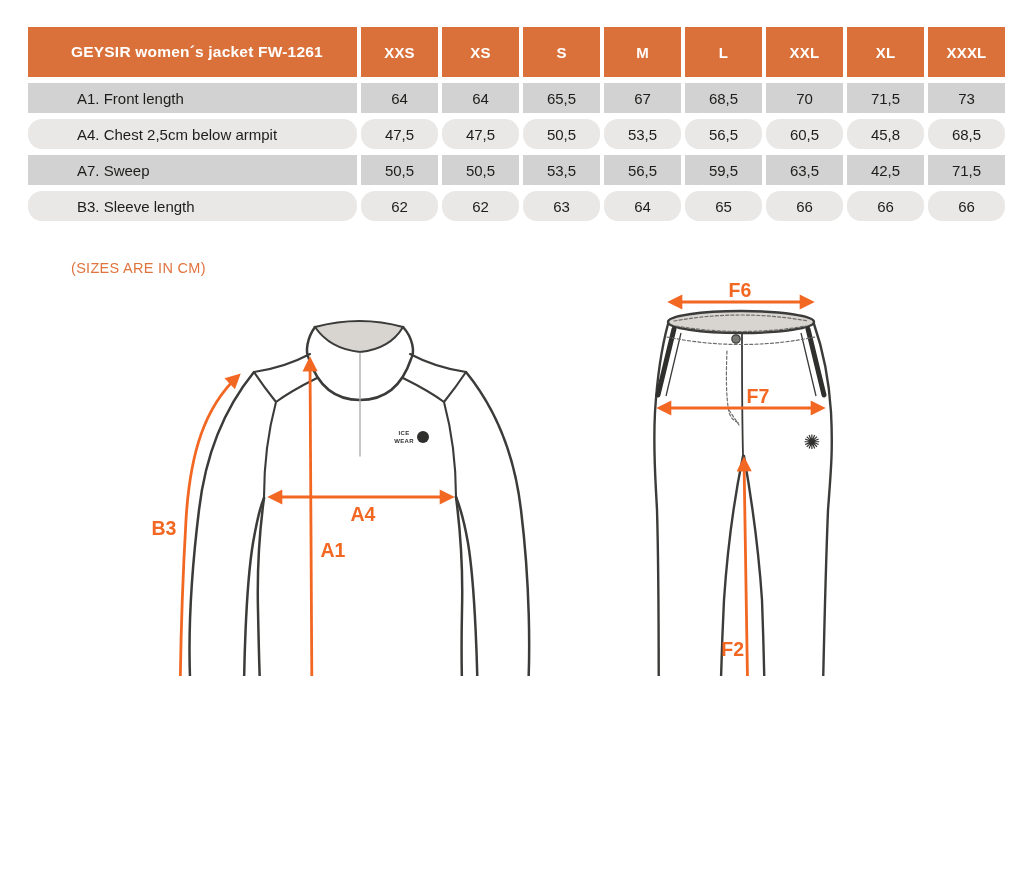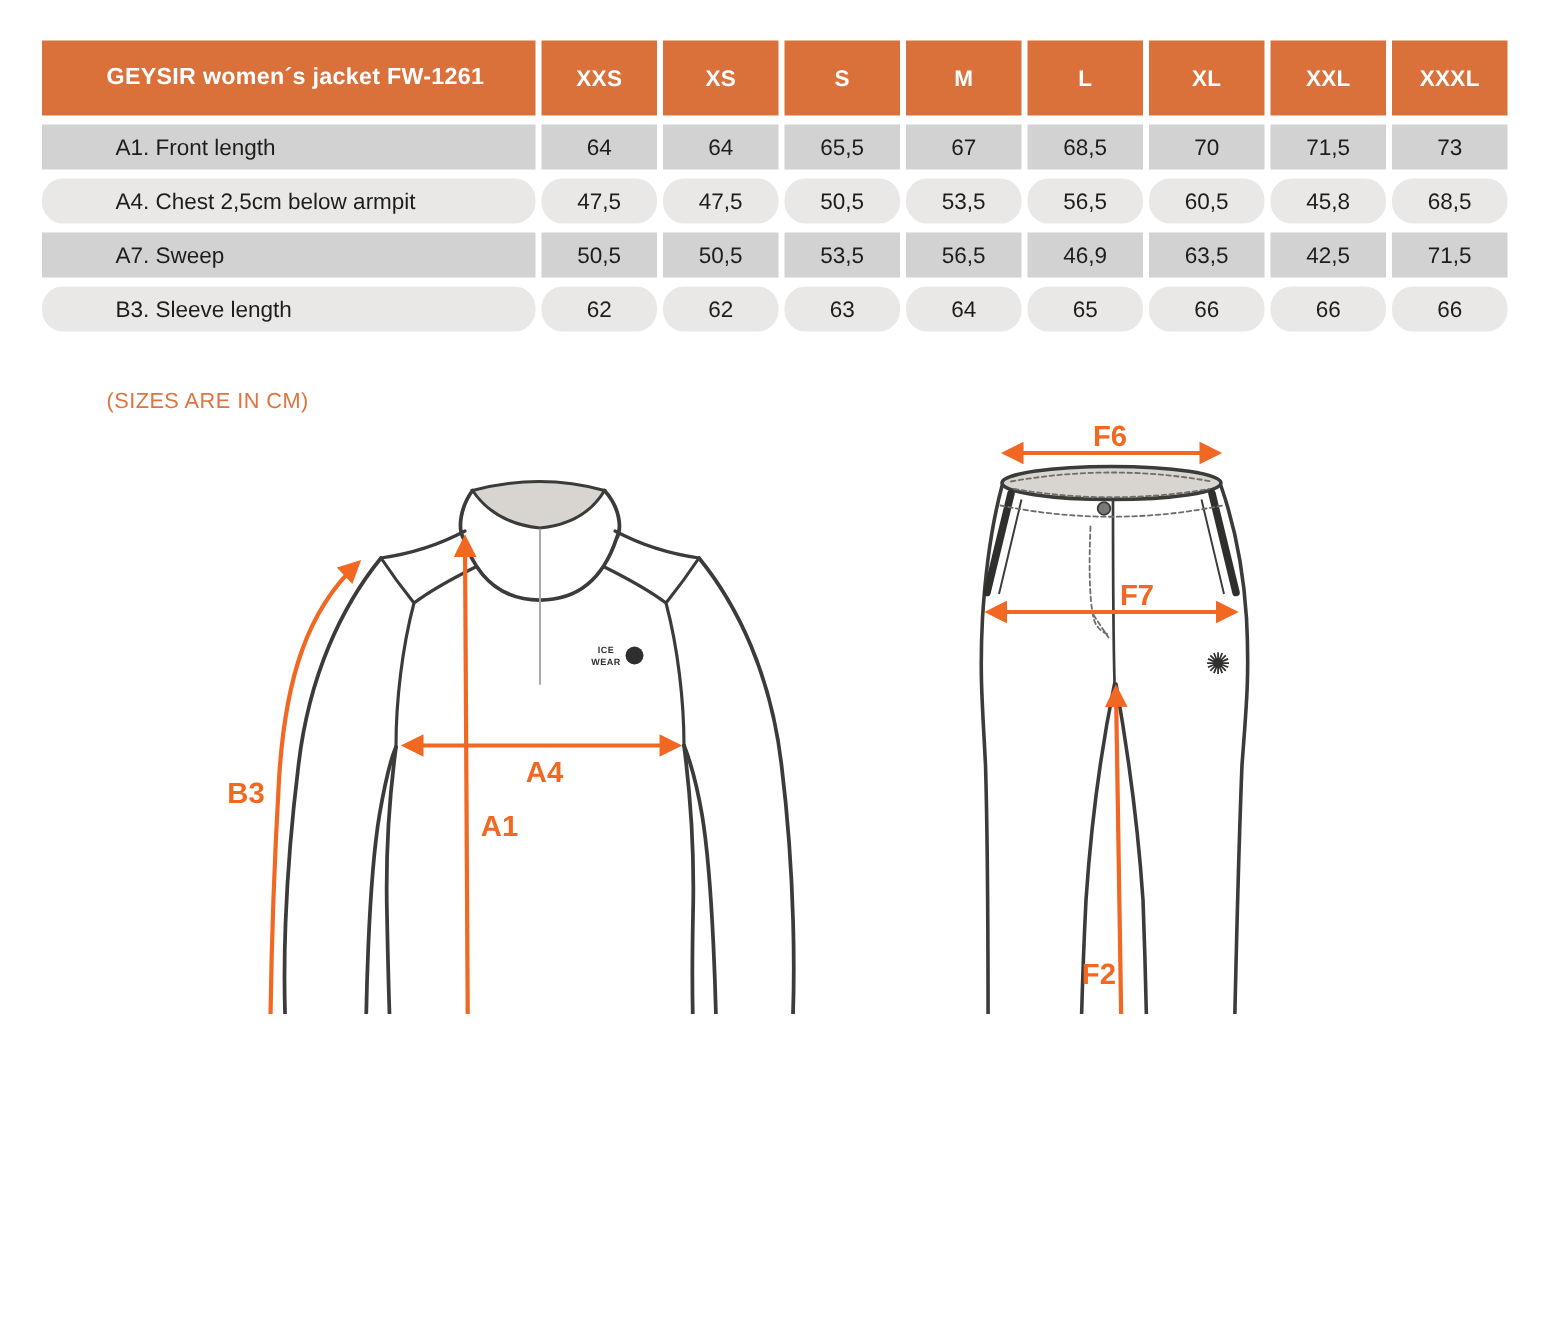--- a/index.html
+++ b/index.html
@@ -48,22 +48,22 @@
 
 <div class="canvas">
 
   <div class="size-table">
     <div class="hc title">GEYSIR women´s jacket FW-1261</div>
     <div class="hc">XXS</div>
     <div class="hc">XS</div>
     <div class="hc">S</div>
     <div class="hc">M</div>
     <div class="hc">L</div>
+    <div class="hc">XXL</div>
     <div class="hc">XL</div>
-    <div class="hc">XXL</div>
     <div class="hc">XXXL</div>
 
     <div class="cell label rdark">A1. Front length</div>
     <div class="cell rdark">64</div>
     <div class="cell rdark">64</div>
     <div class="cell rdark">65,5</div>
     <div class="cell rdark">67</div>
     <div class="cell rdark">68,5</div>
     <div class="cell rdark">70</div>
     <div class="cell rdark">71,5</div>
@@ -77,21 +77,21 @@
     <div class="cell rlight">56,5</div>
     <div class="cell rlight">60,5</div>
     <div class="cell rlight">45,8</div>
     <div class="cell rlight">68,5</div>
 
     <div class="cell label rdark">A7. Sweep</div>
     <div class="cell rdark">50,5</div>
     <div class="cell rdark">50,5</div>
     <div class="cell rdark">53,5</div>
     <div class="cell rdark">56,5</div>
-    <div class="cell rdark">46,9</div>
+    <div class="cell rdark">59,5</div>
     <div class="cell rdark">63,5</div>
     <div class="cell rdark">42,5</div>
     <div class="cell rdark">71,5</div>
 
     <div class="cell label rlight">B3. Sleeve length</div>
     <div class="cell rlight">62</div>
     <div class="cell rlight">62</div>
     <div class="cell rlight">63</div>
     <div class="cell rlight">64</div>
     <div class="cell rlight">65</div>

